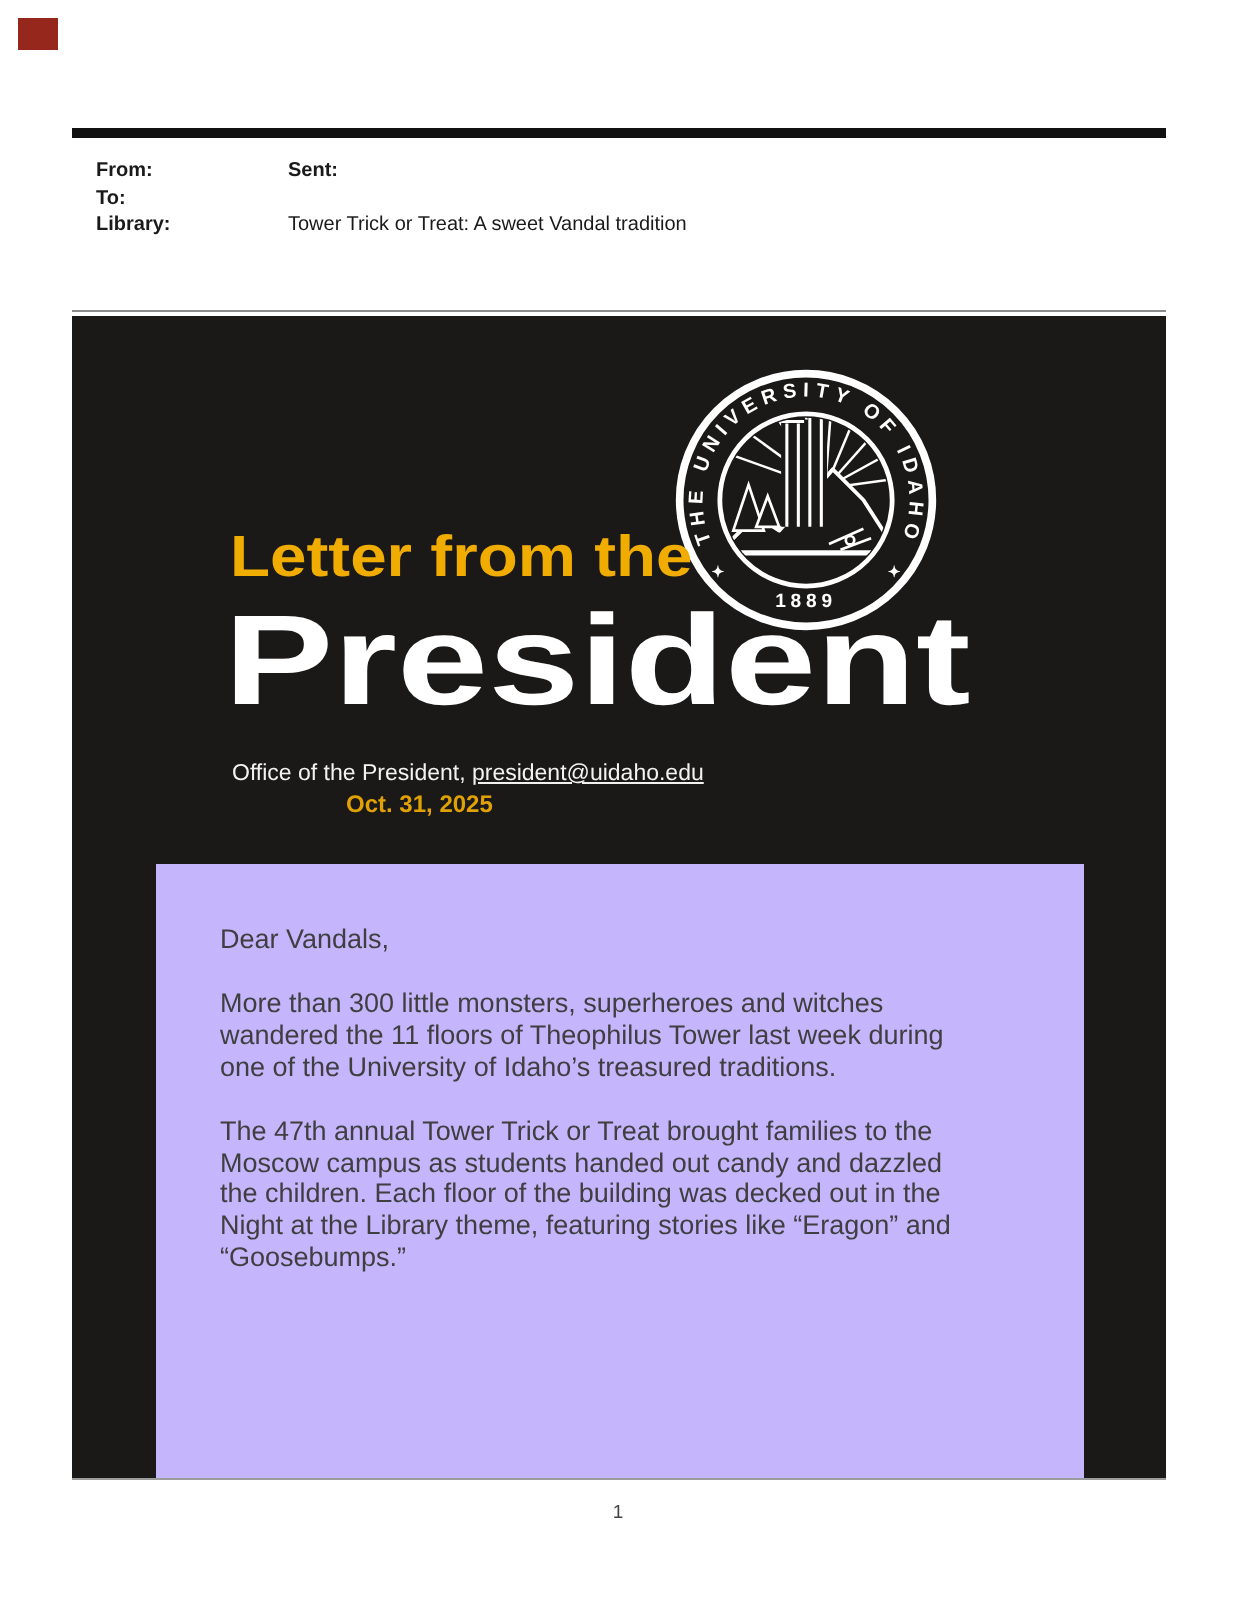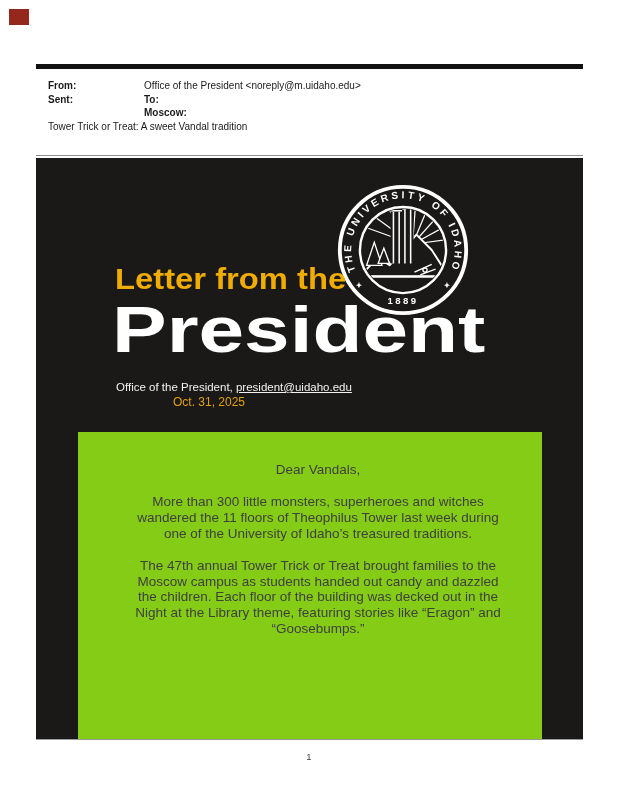--- a/index.html
+++ b/index.html
@@ -20,50 +20,49 @@
   
   .panel{position:absolute;left:36px;top:158px;width:547px;height:581px;background:#1b1918;
     border-bottom:1px solid #9c9c9c;}
 
   .kicker{position:absolute;left:79px;top:107px;font-size:29px;font-weight:bold;color:#f0ad00;
     line-height:1;transform:scaleX(1.13);transform-origin:0 0;white-space:nowrap;}
   .big-title{position:absolute;left:76px;top:140px;font-size:64px;font-weight:bold;color:#ffffff;
     line-height:1;transform:scaleX(1.28);transform-origin:0 0;white-space:nowrap;letter-spacing:0;}
   .byline{position:absolute;left:80px;top:223px;font-size:11.5px;color:#f2f2f2;white-space:nowrap;text-align:right;}
   .byline a{color:#f2f2f2;text-decoration:underline;}
-  .banner-date{position:absolute;left:137px;top:237px;font-size:12px;font-weight:normal;color:#dfa104;white-space:nowrap;}
+  .banner-date{position:absolute;left:137px;top:237px;font-size:12px;font-weight:bold;color:#dfa104;white-space:nowrap;}
 
   .seal{position:absolute;left:300px;top:25px;width:134px;height:134px;}
   .seal text{font-family:"Liberation Sans",sans-serif;fill:#ffffff;font-weight:bold;}
 
   
-  .card{position:absolute;left:42px;top:274px;width:464px;height:307px;background:#84cc16;
-    box-sizing:border-box;padding:30px 16px 0 32px;color:#3f3f3f;text-align:center;}
+  .card{position:absolute;left:42px;top:274px;width:464px;height:307px;background:#c4b5fd;
+    box-sizing:border-box;padding:30px 16px 0 32px;color:#3f3f3f;}
   .card .salutation{margin:0 0 16px 0;font-size:13.5px;line-height:15.9px;}
   .card p.para{margin:0 0 16px 0;font-size:13.5px;line-height:15.9px;white-space:pre-line;}
 
   .page-number{position:absolute;left:0;top:751px;width:618px;text-align:center;
     font-size:9.5px;color:#444444;}
 </style>
 </head>
 <body>
 
 <div id="page">
 
   <div class="red-mark"></div>
 
   <div class="rule-thick"></div>
 
   <div class="email-header">
     <span class="lbl">From:</span>
-    <span class="val">Office of the President &lt;noreply@m.uidaho.edu&gt;</span>
     <span class="lbl">Sent:</span>
     <span class="lbl">To:</span>
     <span class="val"></span>
-    <span class="lbl">Moscow:</span>
+    <span class="lbl">Library:</span>
     <span class="val">Tower Trick or Treat: A sweet Vandal tradition</span>
   </div>
 
   <div class="rule-thin"></div>
 
   <div class="panel">
 
     <svg class="seal" viewBox="0 0 140 140">
       <defs>
         <path id="ringPath" d="M 25.8,101 A 54,54 0 1 1 114.2,101" fill="none"></path>

